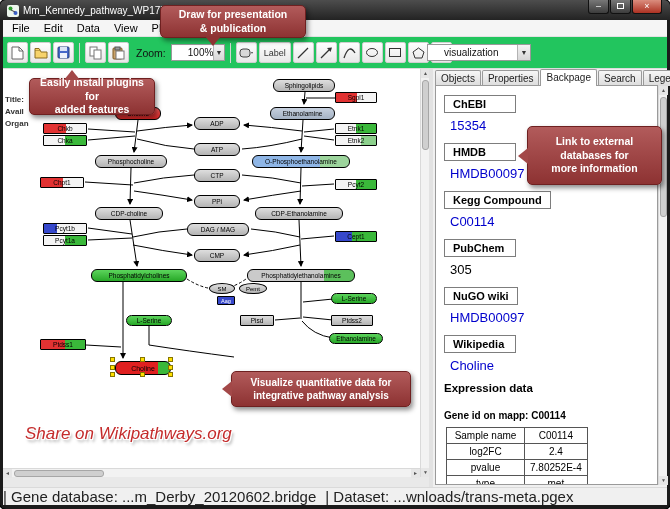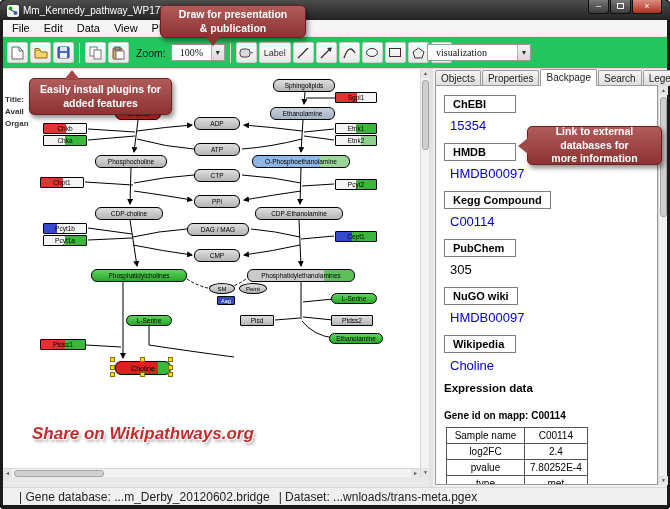--- a/index.html
+++ b/index.html
@@ -18,21 +18,21 @@
   
   .client{position:absolute;left:3px;right:3px;top:20px;bottom:4px;background:#f0f0f0;}
   .menubar{position:absolute;left:0;top:0;right:0;height:17px;display:flex;align-items:center;background:#f5f5f5;border-bottom:1px solid #e3e3e3;padding-left:2px;}
   .menu-item{font-size:11px;color:#000;padding:1px 7px;}
   .toolbar{position:absolute;left:0;top:17px;right:0;height:32px;display:flex;align-items:center;background:#22c55e;border-bottom:1px solid #dcdcdc;padding-left:4px;gap:2px;}
   .tbtn{width:21px;height:21px;border:1px solid #cfcfcf;border-radius:2px;background:linear-gradient(#fefefe,#e8e8e8);
         display:flex;align-items:center;justify-content:center;flex:none;}
   .label-btn{width:auto;padding:0 4px;font-size:9px;color:#333;}
   .tsep{width:1px;height:20px;background:#d4d4d4;margin:0 3px;flex:none;}
   .zoom-label{font-size:10.5px;color:#111;margin:0 3px 0 5px;}
-  .combo{height:17px;border:1px solid #999;background:#fff;display:flex;align-items:center;font-size:10px;color:#111;padding-left:8px;font-family:Liberation Serif, serif;}
+  .combo{height:17px;border:1px solid #999;background:#fff;display:flex;align-items:center;font-size:10px;color:#111;padding-left:16px;}
   .combo .caret{margin-left:auto;width:13px;height:15px;background:linear-gradient(#f3f3f3,#d7d7d7);border-left:1px solid #b3b3b3;
         display:flex;align-items:center;justify-content:center;font-size:7px;color:#333;}
   .zoom-combo{width:54px;flex:none;}
   .viz-combo{position:absolute;left:424px;top:7px;width:104px;}
   
   .main{position:absolute;left:0;top:49px;right:0;bottom:18px;background:#e9e9e9;}
   .canvas{position:absolute;left:0;top:0;width:417px;height:399px;background:#fff;overflow:hidden;}
   .net{position:absolute;left:0;top:0;z-index:1;}
   .pnode{position:absolute;z-index:2;border:1px solid #000;border-radius:6px;background:linear-gradient(#dedede,#b4b4b4);
          font-size:6.5px;color:#000;display:flex;align-items:center;justify-content:center;white-space:nowrap;overflow:hidden;}
@@ -73,33 +73,33 @@
   .bp-box{display:inline-block;border:1px solid #7d7d7d;background:#fff;font-weight:bold;font-size:11px;color:#000;padding:2px 8px;min-width:72px;}
   .bp-link{display:block;color:#0000cc;font-size:13px;margin:5px 0 9px 6px;text-decoration:none;}
   .bp-plain{color:#000;}
   .bp-exp{font-weight:bold;font-size:11.5px;color:#000;margin:4px 0 16px;}
   .bp-geneid{font-weight:bold;font-size:10px;color:#000;margin:0 0 6px;}
   table.expr{border-collapse:collapse;font-size:10px;color:#000;margin-left:2px;}
   table.expr td{border:1px solid #555;padding:2px 5px;text-align:center;min-width:46px;margin-top:13px;}
   table.expr td:first-child{min-width:78px;}
   
   .statusbar{position:absolute;left:0;right:0;bottom:0;height:18px;background:#f0f0f0;border-top:1px solid #dadada;
-             display:flex;align-items:center;gap:9px;font-size:12px;color:#222;padding-left:16px;white-space:nowrap;overflow:hidden;}
+             display:flex;align-items:center;gap:9px;font-size:15px;color:#222;padding-left:0;white-space:nowrap;overflow:hidden;}
   
   .callout{position:absolute;z-index:30;background:linear-gradient(#b25b5b,#8d3232);border:1px solid #6e2020;border-radius:5px;
            color:#fff;font-weight:bold;font-size:10.5px;line-height:1.3;text-align:center;display:flex;flex-direction:column;
            justify-content:center;box-shadow:2px 3px 5px rgba(0,0,0,.45);padding:2px 4px;}
   .co-draw{left:160px;top:5px;width:146px;height:33px;}
-  .co-plugins{left:29px;top:78px;width:143px;height:37px;}
-  .co-link{left:527px;top:126px;width:135px;height:39px;}
+  .co-plugins{left:29px;top:78px;width:126px;height:37px;}
+  .co-link{left:527px;top:126px;width:135px;height:59px;}
   .co-visualize{left:231px;top:371px;width:180px;height:36px;font-size:10px;}
   .arrow-down{position:absolute;bottom:-9px;left:44px;width:0;height:0;border-left:8px solid transparent;border-right:8px solid transparent;border-top:10px solid #8d3232;}
   .arrow-up{position:absolute;top:-9px;left:34px;width:0;height:0;border-left:8px solid transparent;border-right:8px solid transparent;border-bottom:10px solid #a34848;}
   .arrow-left{position:absolute;left:-10px;top:50%;margin-top:-8px;width:0;height:0;border-top:8px solid transparent;border-bottom:8px solid transparent;border-right:10px solid #a34848;}
-  .share{position:absolute;left:32px;top:424px;z-index:30;color:#c42b2b;font-size:17px;font-weight:bold;font-style:italic;
+  .share{position:absolute;left:25px;top:424px;z-index:30;color:#c42b2b;font-size:17px;font-weight:normal;font-style:italic;
          text-shadow:-1px -1px 0 #fff,1px -1px 0 #fff,-1px 1px 0 #fff,1px 1px 0 #fff,2px 3px 3px rgba(0,0,0,.35);}
 </style>
 </head>
 <body>
 
 <div class="frame">
 
   <div class="titlebar">
     <svg class="app-icon" viewBox="0 0 12 12">
       <rect x="0" y="0" width="12" height="12" rx="2" fill="#eef6ee"></rect>
@@ -395,15 +395,20 @@
     <span>Easily install plugins for</span>
     <span>added features</span>
     <span class="arrow-up"></span>
   </div>
   <div class="callout co-link">
     <span>Link  to external</span>
     <span>databases  for</span>
     <span>more information</span>
     <span class="arrow-left"></span>
   </div>
+  <div class="callout co-visualize">
+    <span>Visualize quantitative  data  for</span>
+    <span>integrative pathway analysis</span>
+    <span class="arrow-left"></span>
+  </div>
   <div class="share">Share on Wikipathways.org</div>
 
 </div>
 
 </body></html>

